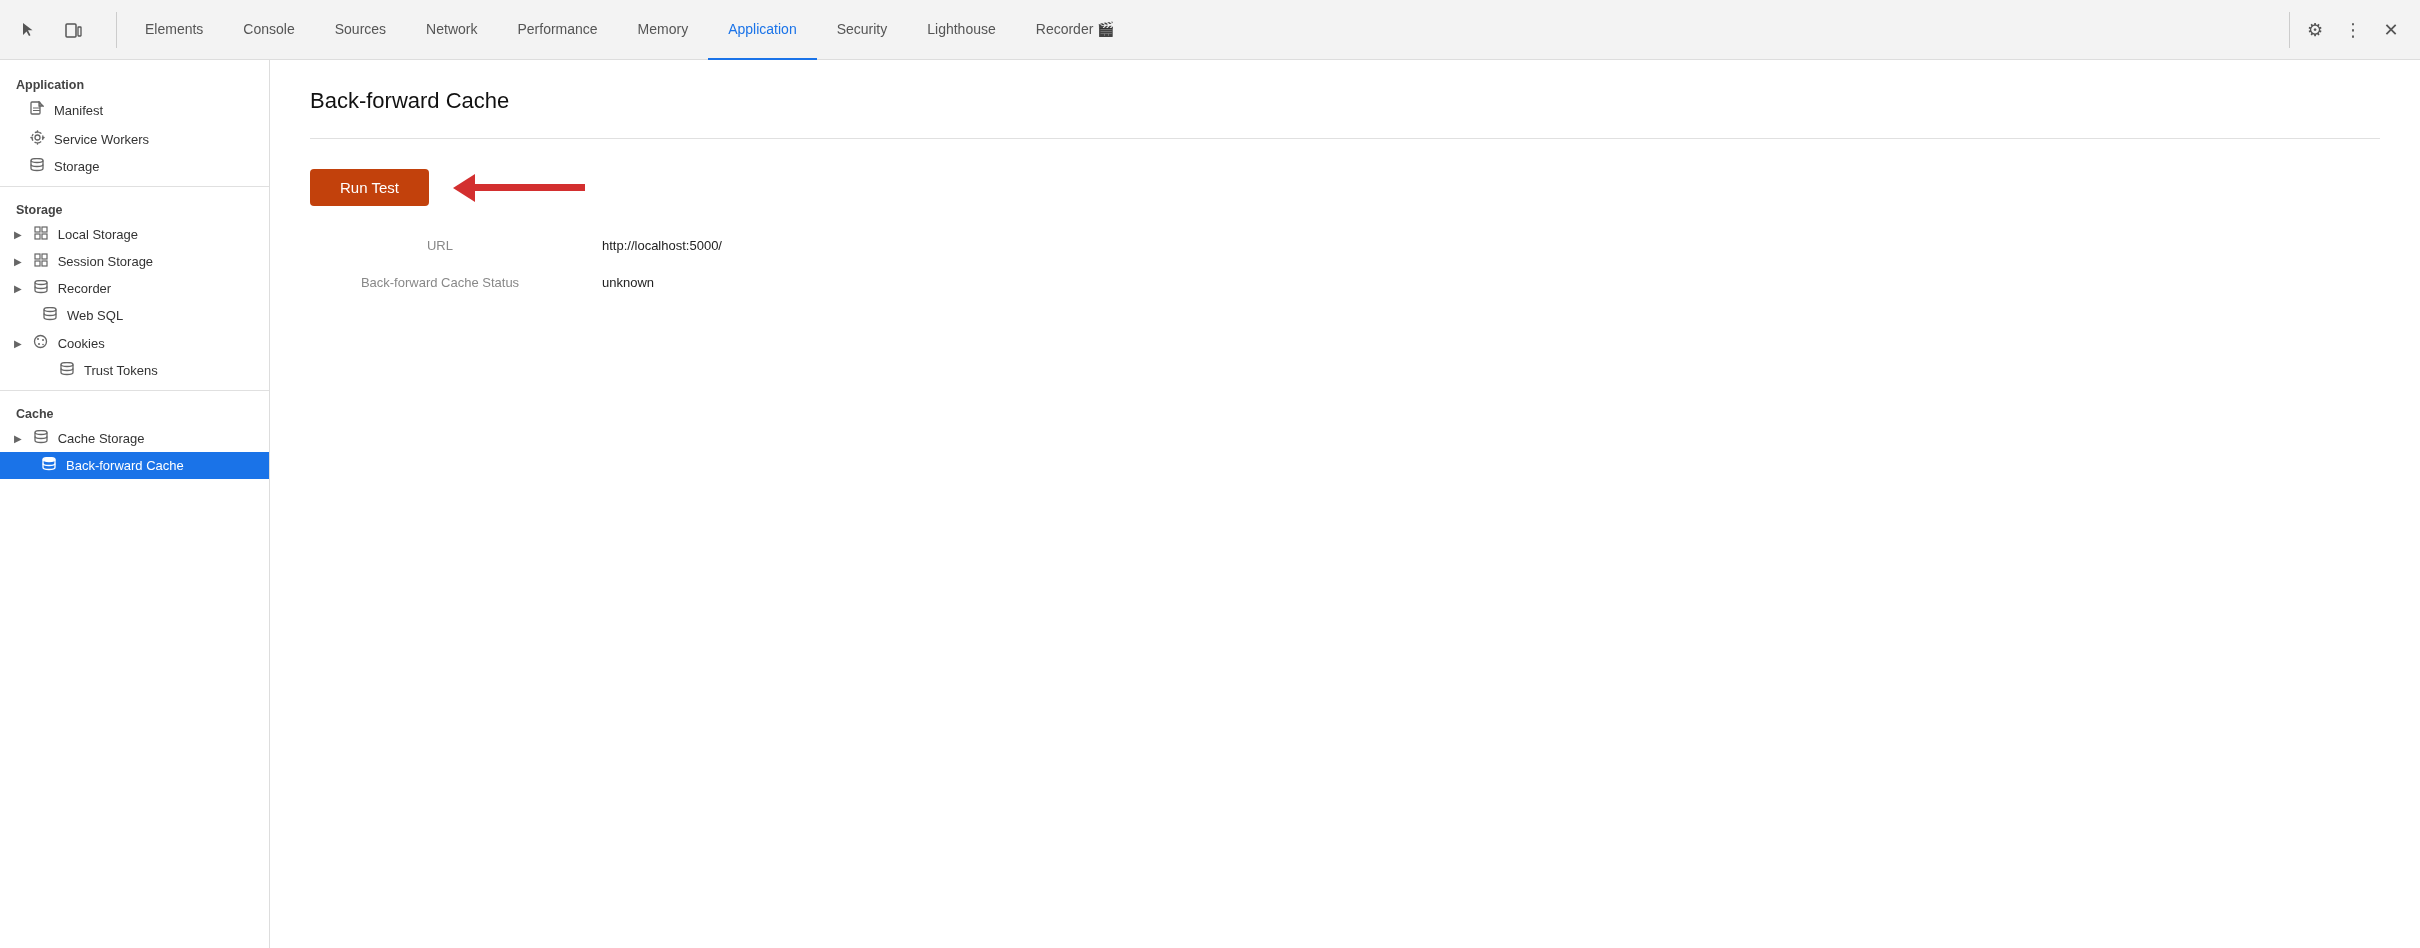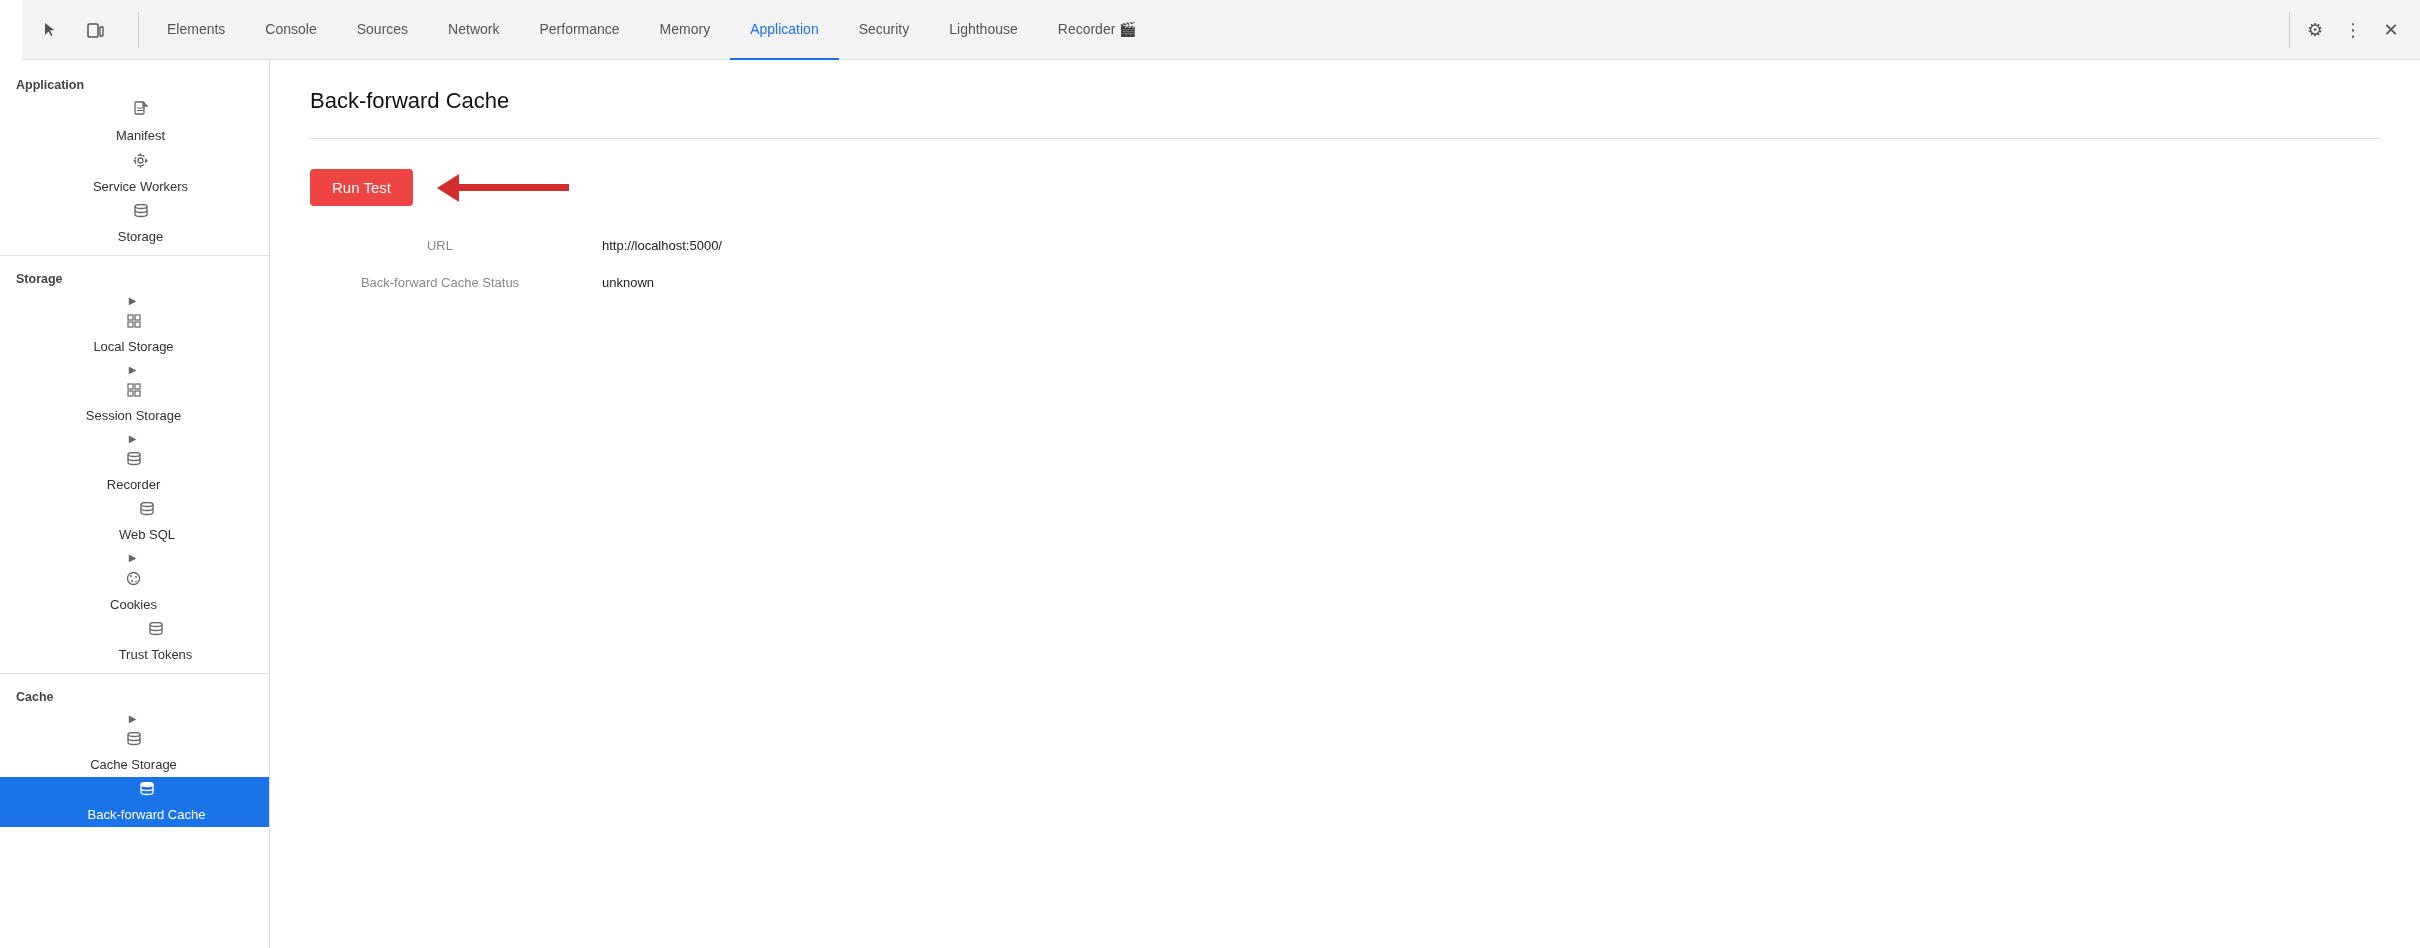--- a/index.html
+++ b/index.html
@@ -7,21 +7,20 @@
 
     
     .top-nav {
       display: flex;
       align-items: center;
       height: 60px;
       border-bottom: 1px solid #ddd;
       background: #f3f3f3;
       padding: 0 12px;
       gap: 0;
-      margin-left: 22px;
     }
     .nav-icons {
       display: flex;
       gap: 10px;
       margin-right: 18px;
       align-items: center;
     }
     .nav-icon-btn {
       width: 34px;
       height: 34px;
@@ -104,21 +103,20 @@
     }
     .sidebar-item {
       display: flex;
       align-items: center;
       padding: 5px 16px 5px 28px;
       cursor: pointer;
       gap: 8px;
       font-size: 13px;
       color: #333;
       border-radius: 0;
-      flex-direction: column;
     }
     .sidebar-item.active {
       background: #1a73e8;
       color: #fff;
     }
     .sidebar-item.active .sidebar-icon { color: #fff; }
     .sidebar-item.has-arrow {
       padding-left: 14px;
     }
     .sidebar-arrow {
@@ -157,25 +155,25 @@
       background: #e0e0e0;
       margin-bottom: 30px;
     }
     .run-test-row {
       display: flex;
       align-items: center;
       margin-bottom: 32px;
       gap: 24px;
     }
     .run-test-btn {
-      background: #ef4444;
+      background: #c2410c;
       color: #fff;
       border: none;
       border-radius: 4px;
-      padding: 10px 22px;
+      padding: 10px 30px;
       font-size: 15px;
       font-weight: 500;
       cursor: pointer;
     }
 
     
     .info-row {
       display: flex;
       align-items: baseline;
       margin-bottom: 22px;

